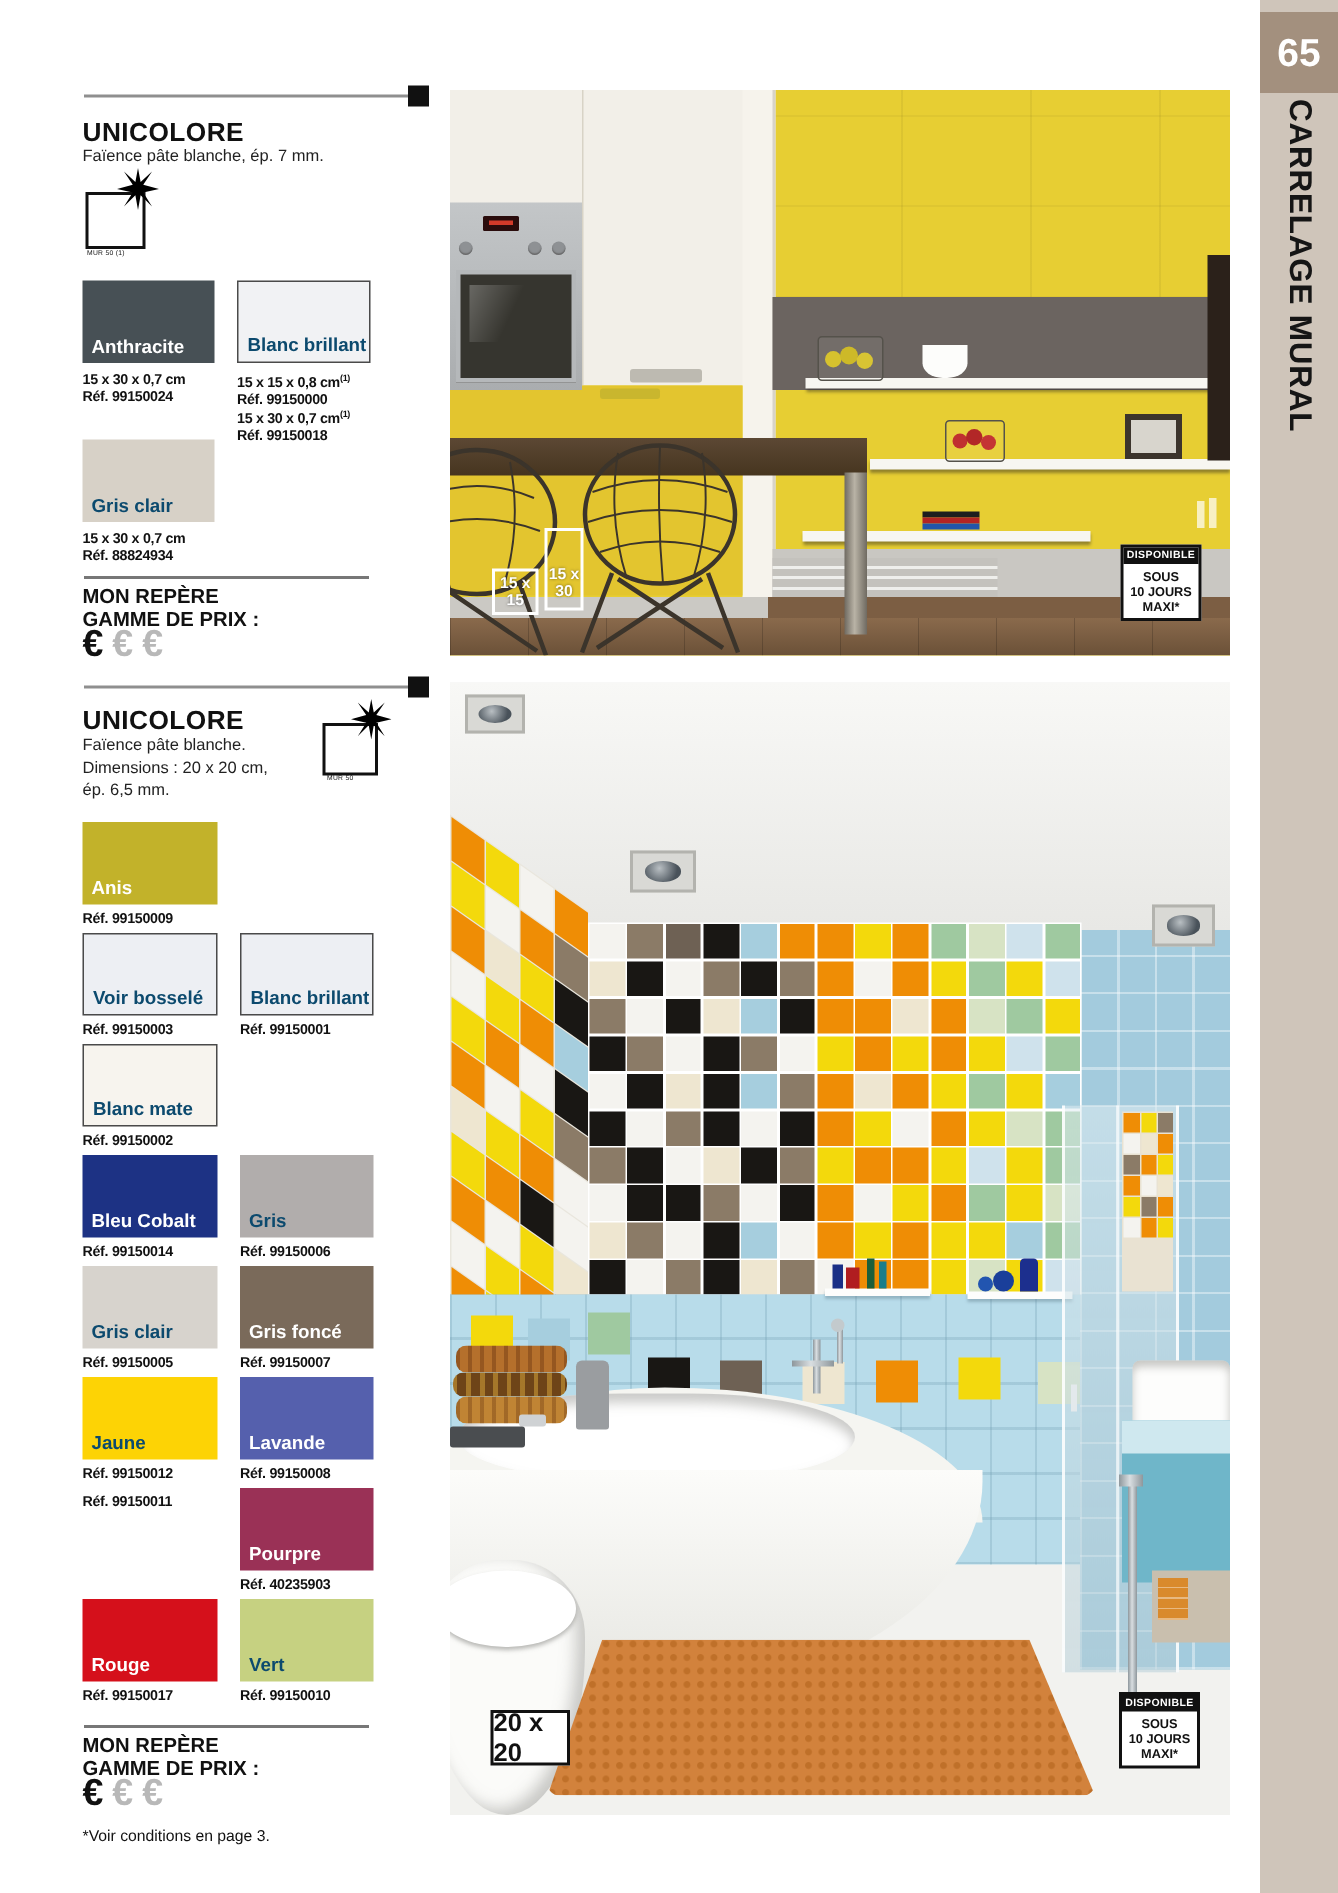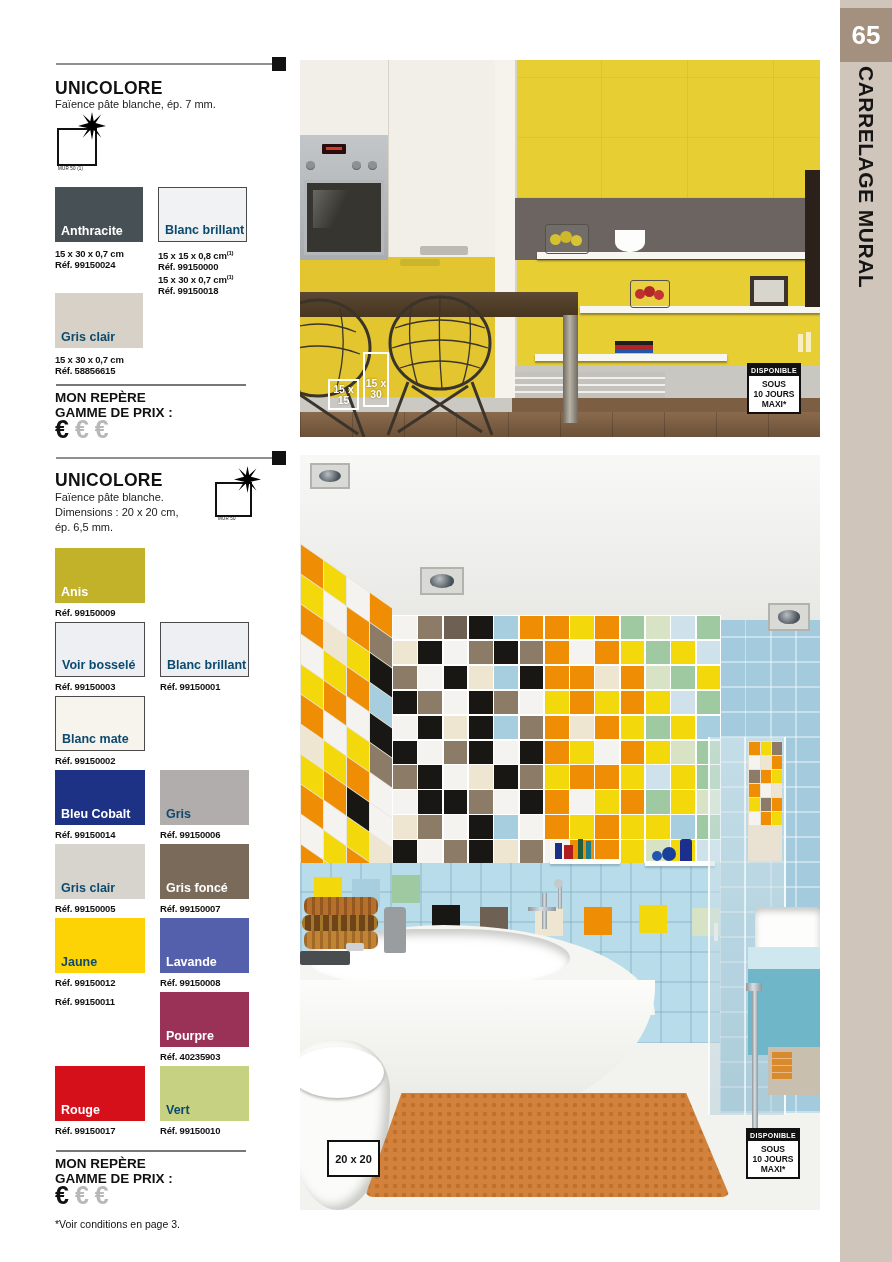--- a/index.html
+++ b/index.html
@@ -81,21 +81,21 @@
   .k-books i{height:4px;}
 
   
   .size-badge{border:2px solid #fff;color:#fff;font-weight:800;
      display:flex;flex-direction:column;align-items:center;justify-content:center;
      font-size:10.5px;line-height:11px;text-shadow:0 0 2px rgba(0,0,0,.5);}
   .avail{border:2px solid #111;background:#fff;box-sizing:border-box;}
   .avail .hd{background:#111;color:#fff;font-size:7px;font-weight:700;text-align:center;
      padding:2px 0 2px;letter-spacing:.3px;}
   .avail .bd{font-size:8.5px;font-weight:800;color:#111;text-align:center;line-height:10px;padding:3px 0;}
-  .badge-sq{background:#fff;border:2px solid #111;color:#111;font-weight:700;font-size:11px;
+  .badge-sq{background:#fff;border:2px solid #111;color:#111;font-weight:700;font-size:17px;
      display:flex;align-items:center;justify-content:center;box-sizing:border-box;}
 
   
   .bathroom{left:300px;top:455px;width:520px;height:755px;background:#f2f2ef;}
   .b-ceiling{left:0;top:0;width:520px;height:165px;background:linear-gradient(#f8f8f6,#e8e8e5);}
   .spot{background:#d9d9d5;border:2px solid #b3b3ae;box-sizing:border-box;
      display:flex;align-items:center;justify-content:center;}
   .spot i{width:60%;height:55%;border-radius:50%;
      background:radial-gradient(circle at 40% 35%,#b9bfc3,#49525a 70%);}
   .b-bluewall{left:420px;top:128px;width:100px;height:530px;background:#a3cbdd;
@@ -183,21 +183,21 @@
       <span>15 x 30 x 0,7 cm</span><sup>(1)</sup>
     </div>
     <div class="refline">Réf. 99150018</div>
   </div>
 
   <div class="abs" style="left:55px;top:293px;width:88px;">
     <div class="sw" style="background:#d7d1c7;">
       <span class="lab dark">Gris clair</span>
     </div>
     <div class="refline" style="margin-top:6px;">15 x 30 x 0,7 cm</div>
-    <div class="refline">Réf. 58856615</div>
+    <div class="refline">Réf. 88824934</div>
   </div>
 
   <div class="abs thin-rule" style="left:56px;top:384px;width:190px;"></div>
   <div class="abs price-l" style="left:55px;top:390px;">
     <div>MON REPÈRE</div>
     <div>GAMME DE PRIX :</div>
   </div>
   <div class="abs euros" style="left:55px;top:415px;">
     <span class="on">€</span><span class="off">€</span><span class="off">€</span>
   </div>

